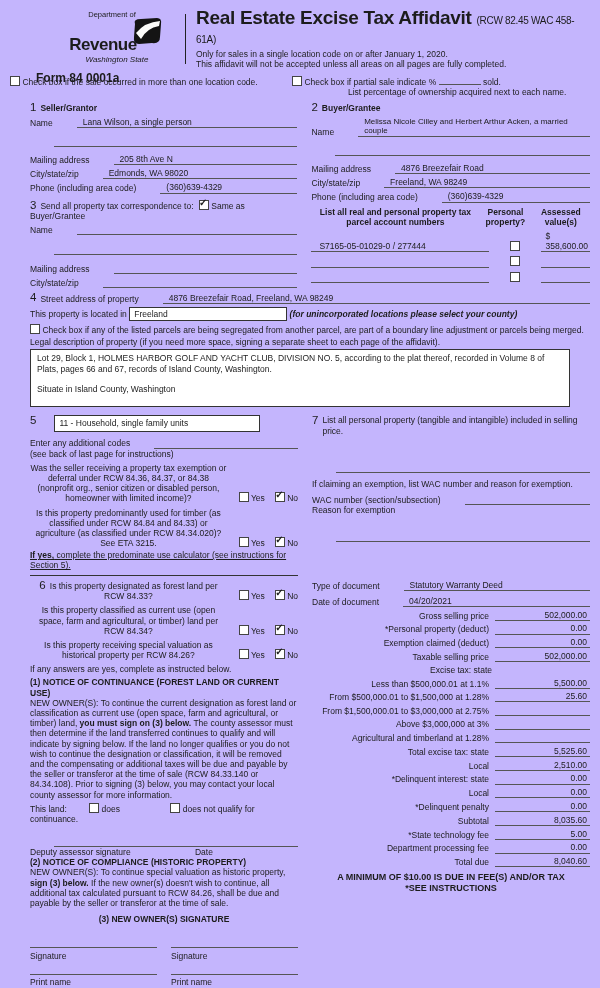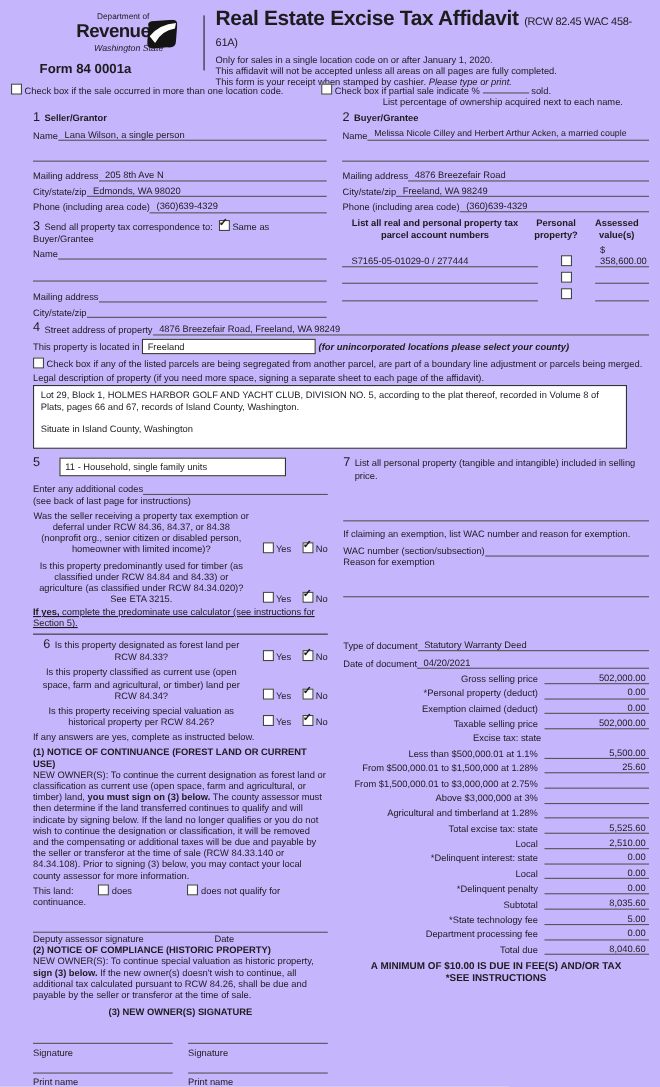--- a/index.html
+++ b/index.html
@@ -1,33 +1,33 @@
 <!DOCTYPE html>
 <html><head>
 <meta charset="utf-8">
 <style>
   html,body{margin:0;padding:0;background:#e8e8e8;}
   .page{width:600px;height:988px;background:#c4b5fd;box-sizing:border-box;padding:6px 10px 0 10px;
         font-family:"Liberation Sans",sans-serif;font-size:8.5px;color:#1c1c1c;overflow:hidden;position:relative;line-height:1.2;}
   .b{font-weight:bold;} .i{font-style:italic;} .bi{font-weight:bold;font-style:italic;}
   .row{display:flex;align-items:flex-end;margin-top:3px;}
   .lbl{white-space:nowrap;}
-  .fill{flex:1;border-bottom:1px solid #555;padding:0 3px 0 6px;min-height:10px;}
+  .fill{flex:1;border-bottom:1px solid #555;padding:0 3px 0 6px;min-height:10px;margin-left:24px;}
   .fillfix{border-bottom:1px solid #555;padding:0 3px;min-height:10px;display:inline-block;}
   .cb{display:inline-block;width:8px;height:8px;border:1px solid #444;background:#fff;position:relative;vertical-align:-1px;flex:none;}
   .cb .ck{position:absolute;top:-4px;left:-1px;font-size:10px;font-weight:bold;font-style:normal;}
   .snum{font-size:11.5px;margin-right:4px;line-height:1;}
   .cols{display:flex;}
   .colL{width:288px;box-sizing:border-box;padding-left:20px;}
   .colR{flex:1;box-sizing:border-box;padding-left:14px;}
   
   .hdr{position:relative;height:64px;}
   .logo{position:absolute;left:18px;top:4px;width:150px;text-align:center;}
   .logo .l1{font-size:7.5px;margin-left:18px;}
-  .logo .l2{font-size:17px;font-weight:bold;letter-spacing:-0.5px;display:inline-block;}
+  .logo .l2{font-size:17px;font-weight:bold;letter-spacing:-0.5px;display:inline-block;margin-top:16px;}
   .logo .l3{font-size:8px;font-style:italic;margin-left:28px;}
   .logo .l4{font-size:12px;font-weight:bold;margin-top:6px;text-align:left;margin-left:8px;}
   .logo svg{position:absolute;left:104px;top:8px;}
   .hdiv{position:absolute;left:175px;top:8px;height:50px;border-left:1.5px solid #222;}
   .htxt{position:absolute;left:186px;top:2px;right:0;}
   .htitle{font-size:19px;font-weight:bold;letter-spacing:-0.3px;line-height:1;}
   .hrcw{font-size:10px;font-weight:normal;}
   .hsub{font-size:8.5px;margin-top:3px;}
   
   .topcb{display:flex;margin-top:6px;}
@@ -74,21 +74,20 @@
       </svg>
       <div class="l3">Washington State</div>
       <div class="l4">Form 84 0001a</div>
     </div>
     <div class="hdiv"></div>
     <div class="htxt">
       <div class="htitle"><span>Real Estate Excise Tax Affidavit</span> <span class="hrcw">(RCW 82.45 WAC 458-61A)</span></div>
       <div class="hsub">
         <div>Only for sales in a single location code on or after January 1, 2020.</div>
         <div>This affidavit will not be accepted unless all areas on all pages are fully completed.</div>
-        <div><span>This form is your receipt when stamped by cashier. </span><span class="i">Please type or print.</span></div>
       </div>
     </div>
   </div>
 
   <div class="topcb">
     <div class="c1">
       <span class="cb"></span>
       <span>Check box if the sale occurred in more than one location code.</span>
     </div>
     <div class="c2">

